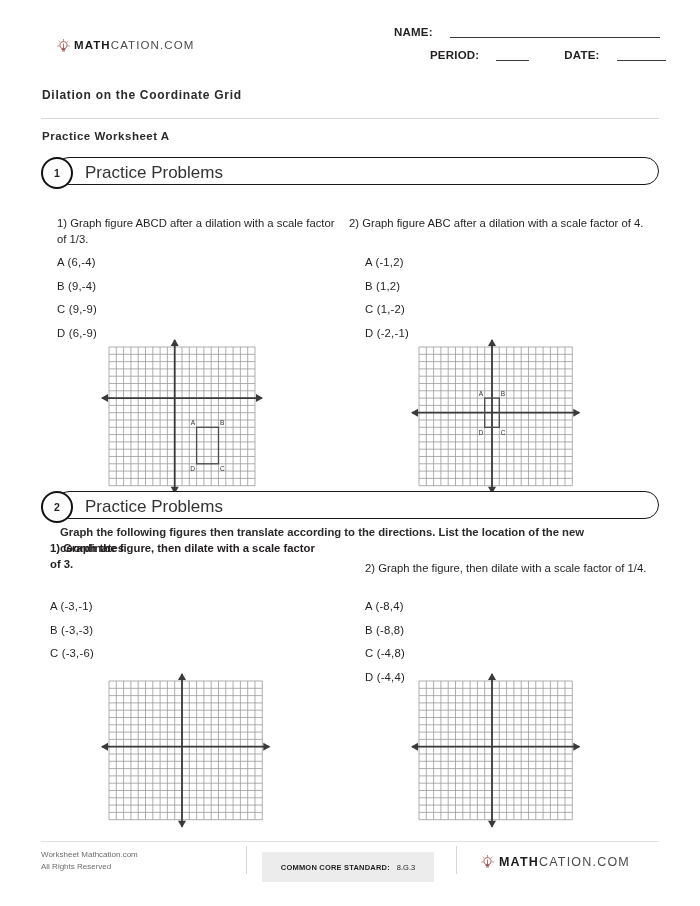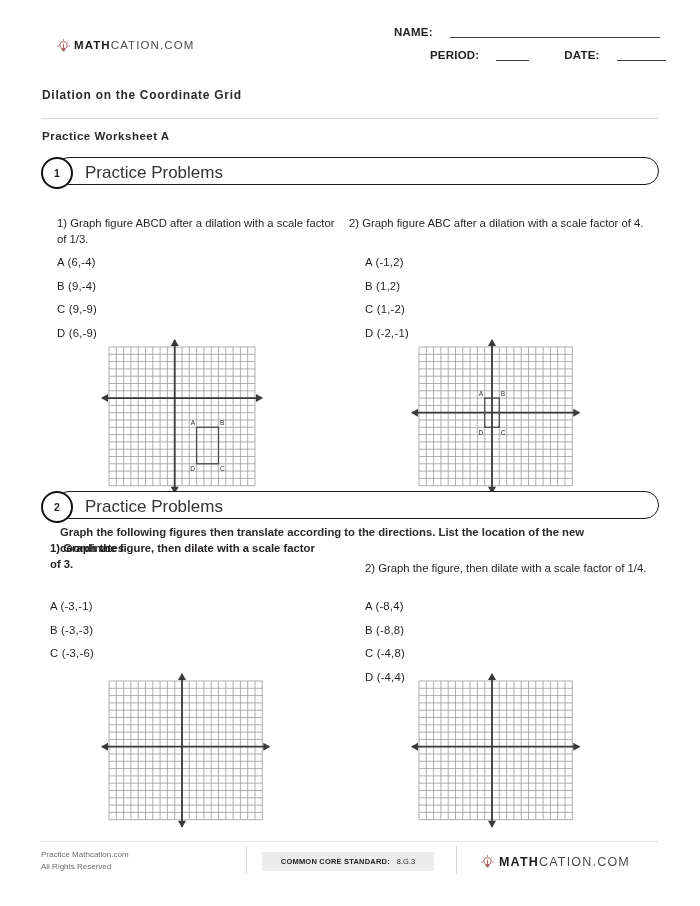--- a/index.html
+++ b/index.html
@@ -49,21 +49,21 @@
   .coordlist{position:absolute;font-size:11.3px;color:#231f20;}
   .coordlist div{margin-bottom:11.5px;letter-spacing:.2px;}
 
   
   .gridwrap{position:absolute;}
   .gridwrap svg{display:block;}
 
   
   .foot-hr{position:absolute;left:41px;top:841px;width:618px;height:1px;background:#e2e2e2;}
   .copy{position:absolute;left:41px;top:849px;font-size:8px;color:#6d6d6d;line-height:1.5;}
-  .ccbox{position:absolute;left:262px;top:852px;width:172px;height:19px;background:#ececec;
+  .ccbox{position:absolute;left:262px;top:852px;width:172px;height:30px;background:#ececec;
       display:flex;align-items:center;justify-content:center;gap:7px;}
   .ccbox .cclabel{font-size:7.5px;font-weight:bold;letter-spacing:.2px;color:#222;}
   .ccbox .ccval{font-size:7.5px;color:#222;}
   .vsep{position:absolute;width:1px;background:#d6d6d6;top:846px;height:28px;}
   .foot-logo{position:absolute;left:481px;top:855px;display:flex;align-items:center;gap:5px;}
   .foot-logo .logo-text{font-size:12.5px;letter-spacing:1.2px;}
 </style>
 </head>
 <body>
 
@@ -369,21 +369,21 @@
         <line x1="82" y1="2" x2="82" y2="154.7" stroke="#3a3a3a" stroke-width="1.8"></line>
         <polygon points="1,74.7 8,70.7 8,78.7" fill="#3a3a3a"></polygon>
         <polygon points="170.29999999999998,74.7 163.29999999999998,70.7 163.29999999999998,78.7" fill="#3a3a3a"></polygon>
         <polygon points="82,1 78,8 86,8" fill="#3a3a3a"></polygon>
         <polygon points="82,155.7 78,148.7 86,148.7" fill="#3a3a3a"></polygon>
       </svg>
     </div>
 
   <div class="foot-hr"></div>
   <div class="copy">
-    <div>Practice Mathcation.com</div>
+    <div>Worksheet Mathcation.com</div>
     <div>All Rights Reserved</div>
   </div>
   <div class="vsep" style="left:246px;"></div>
   <div class="ccbox">
     <span class="cclabel">COMMON CORE STANDARD:</span>
     <span class="ccval">8.G.3</span>
   </div>
   <div class="vsep" style="left:456px;"></div>
   <div class="foot-logo">
     <span class="bulb">

